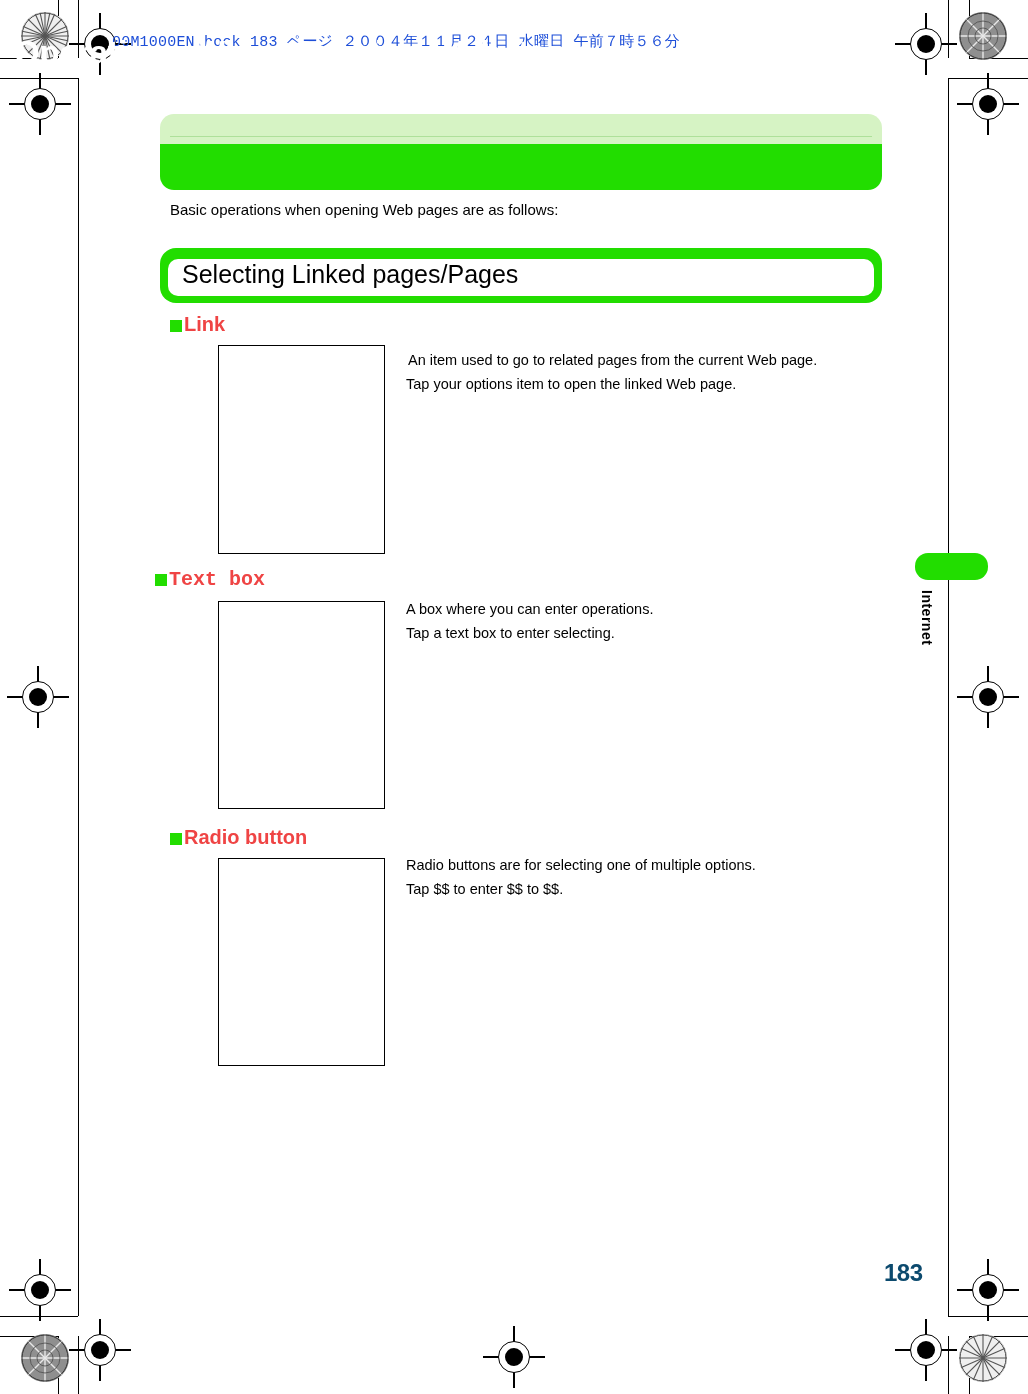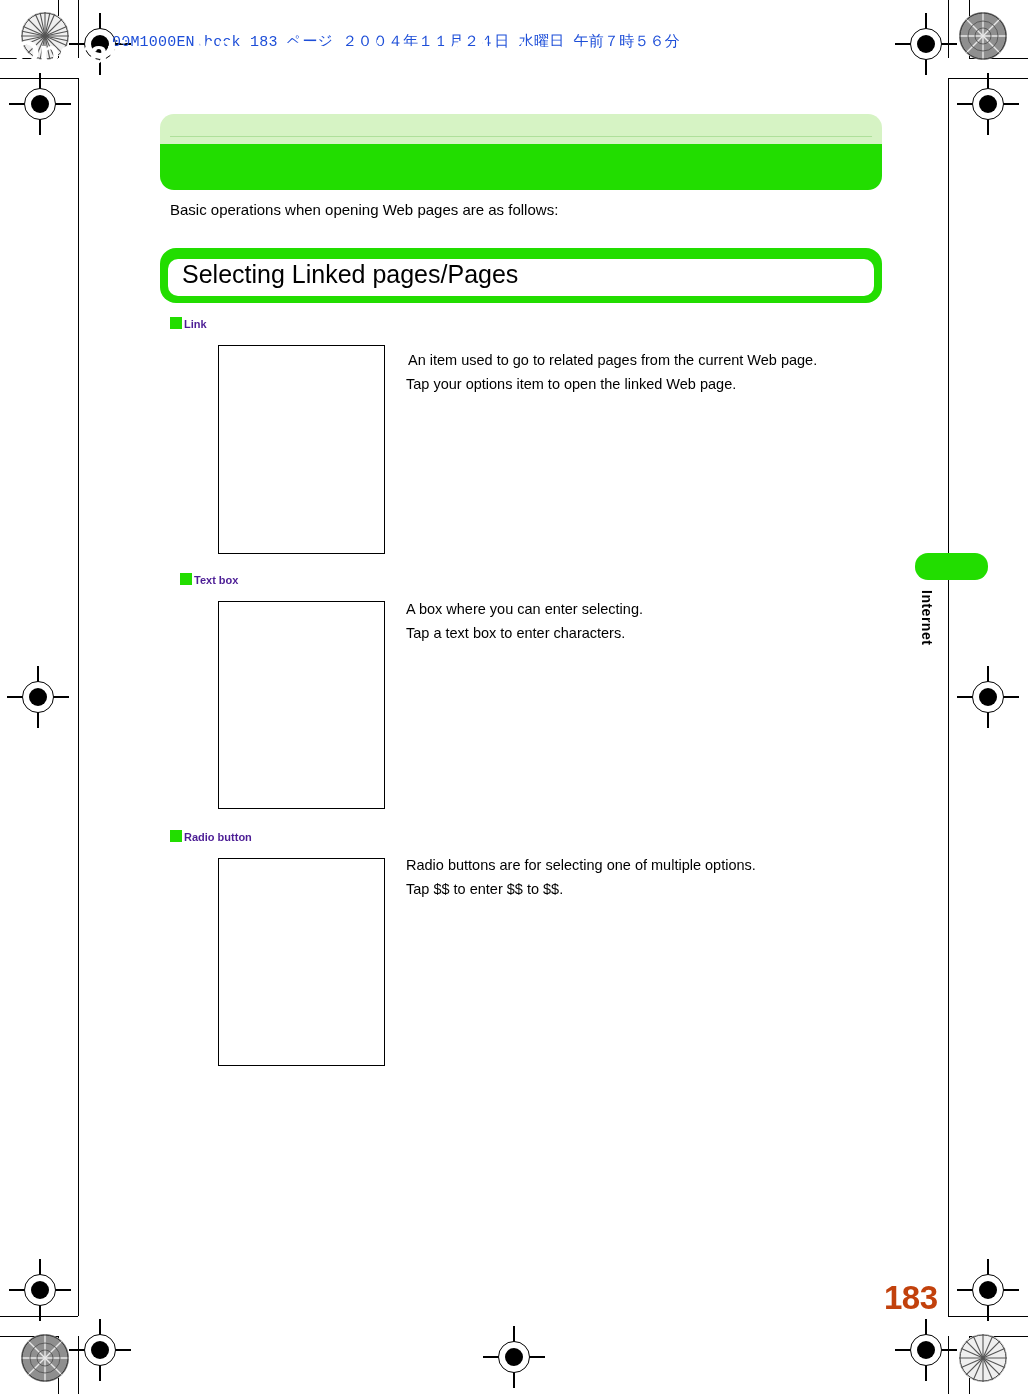--- a/index.html
+++ b/index.html
@@ -133,23 +133,23 @@
     position: absolute;
     left: 14px; top: 5px;
     font-size: 25px;
     color: #000;
     line-height: 28px;
     white-space: nowrap;
   }
 
   .sub-head {
     position: absolute;
-    font-size: 11px;
+    font-size: 20px;
     font-weight: bold;
-    color: #4c1d95;
+    color: #ef4444;
     white-space: nowrap;
     line-height: 18px;
   }
   .sub-head .sq {
     display: inline-block;
     width: 12px; height: 12px;
     background: #22dd00;
     vertical-align: -1px;
     margin-right: 2px;
   }
@@ -183,25 +183,24 @@
     font-weight: bold;
     color: #000;
     writing-mode: vertical-rl;
     letter-spacing: 0.5px;
     line-height: 22px;
   }
 
   .page-num {
     position: absolute;
     left: 884px; top: 1259px;
-    font-size: 33px;
+    font-size: 24px;
     font-weight: bold;
-    color: #c2410c;
+    color: #0c4a6e;
     letter-spacing: -0.5px;
-    margin-top: 20px;
   }
 </style>
 </head>
 <body>
 
 <div class="marks">
 
   <div class="crop-corner" style="left:0;top:0;">
     <i style="left:58px;top:0;width:1.3px;height:58px;"></i>
     <i style="left:78px;top:0;width:1.3px;height:58px;"></i>
@@ -414,26 +413,26 @@
 </div>
 <div class="sec-head-text" style="left:182px;top:260px;">Selecting Linked pages/Pages</div>
 
 <div class="sub-head" style="left:170px;top:315px;">
   <span class="sq"></span><span>Link</span>
 </div>
 <div class="fig-box" style="left:218px;top:345px;width:167px;height:209px;"></div>
 <div class="desc" style="left:408px;top:348px;">An item used to go to related pages from the current Web page.</div>
 <div class="desc" style="left:406px;top:372px;">Tap your options item to open the linked Web page.</div>
 
-<div class="sub-head" style="left:180px;top:571px;">
+<div class="sub-head" style="left:155px;top:571px;font-family:Liberation Mono, monospace;">
   <span class="sq"></span><span>Text box</span>
 </div>
 <div class="fig-box" style="left:218px;top:601px;width:167px;height:208px;"></div>
-<div class="desc" style="left:406px;top:597px;">A box where you can enter selecting.</div>
-<div class="desc" style="left:406px;top:621px;">Tap a text box to enter characters.</div>
+<div class="desc" style="left:406px;top:597px;">A box where you can enter operations.</div>
+<div class="desc" style="left:406px;top:621px;">Tap a text box to enter selecting.</div>
 
 <div class="sub-head" style="left:170px;top:828px;text-align:center;">
   <span class="sq"></span><span>Radio button</span>
 </div>
 <div class="fig-box" style="left:218px;top:858px;width:167px;height:208px;"></div>
 <div class="desc" style="left:406px;top:853px;">Radio buttons are for selecting one of multiple options.</div>
 <div class="desc" style="left:406px;top:877px;">Tap $$ to enter $$ to $$.</div>
 
 <div class="side-tab"></div>
 <div class="side-label">Internet</div>

